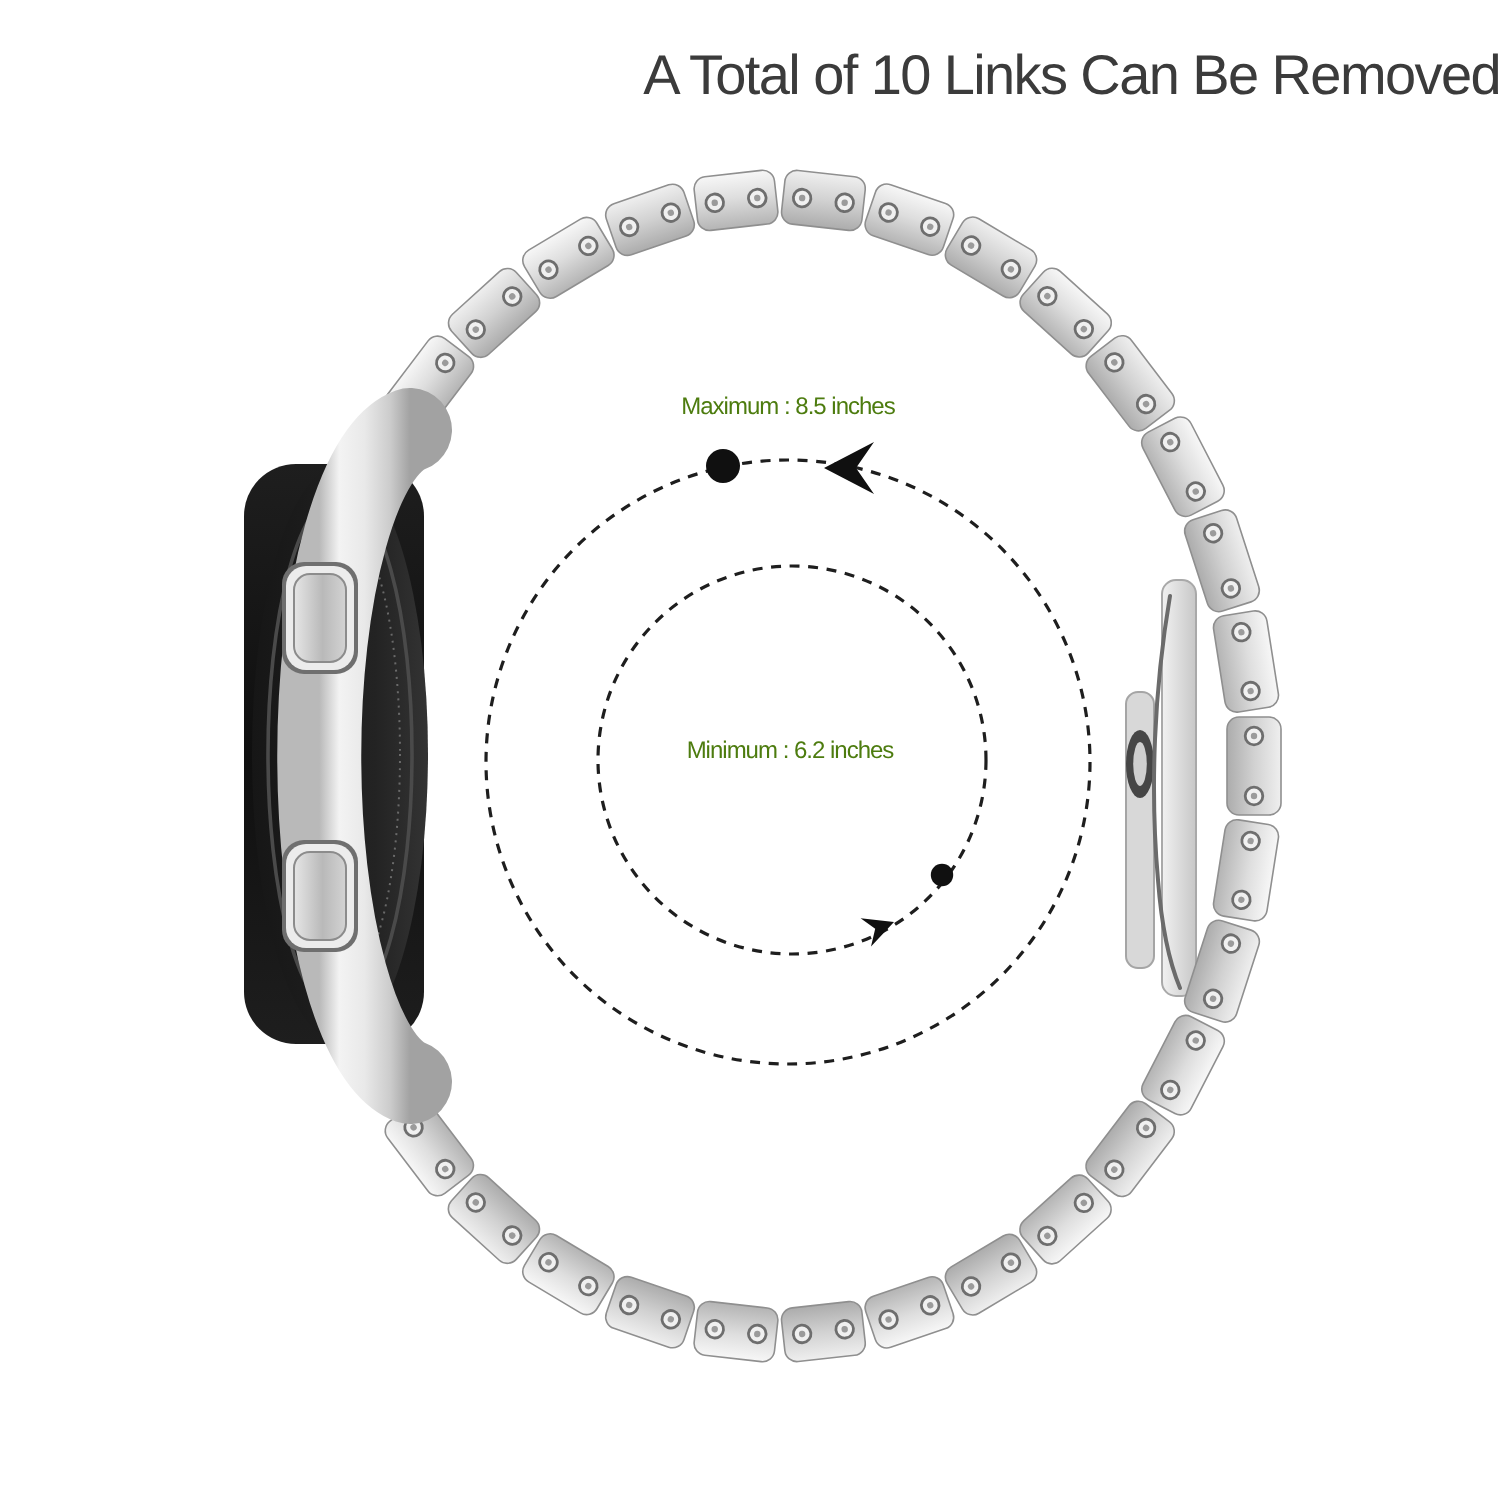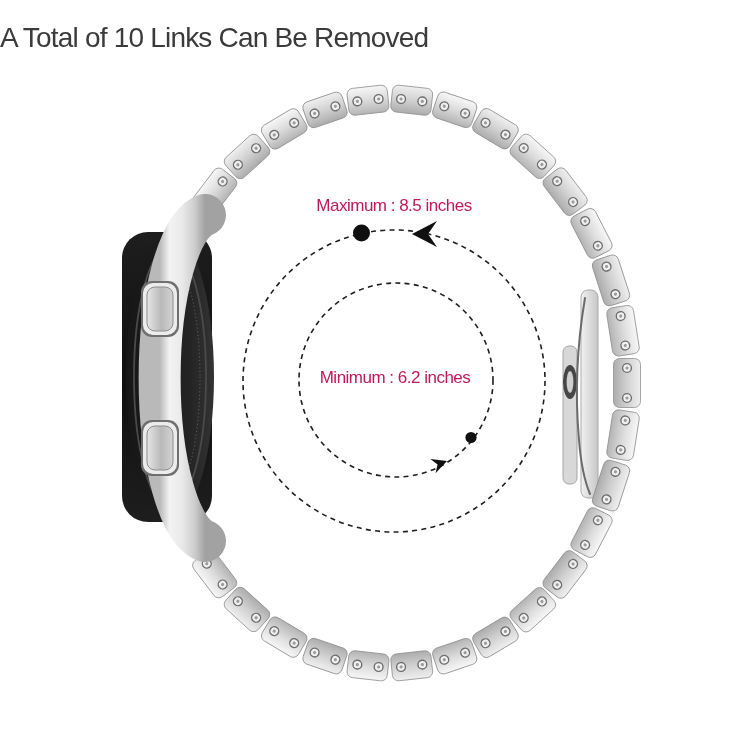--- a/index.html
+++ b/index.html
@@ -1,21 +1,21 @@
 <!DOCTYPE html>
 <html><head>
 <meta charset="utf-8">
 <style>
   html,body{margin:0;padding:0;background:#fff}
   .canvas{position:relative;width:750px;height:750px;background:#ffffff;overflow:hidden;
           font-family:"Liberation Sans",sans-serif}
-  .title{position:absolute;top:22px;left:0;width:100%;text-align:left;
+  .title{position:absolute;top:22px;left:0;width:100%;text-align:right;
          font-size:28px;letter-spacing:-0.8px;color:#3b3b3b}
-  .callout{position:absolute;transform:translateX(-50%);font-size:17px;
-           letter-spacing:-0.5px;color:#be185d;white-space:nowrap}
+  .callout{position:absolute;transform:translateX(-50%);font-size:12px;
+           letter-spacing:-0.5px;color:#4d7c0f;white-space:nowrap}
   .callout.max{left:394px;top:196px}
   .callout.min{left:395px;top:368px}
   svg.stage{position:absolute;left:0;top:0}
 </style>
 </head>
 <body>
 
 <div class="canvas">
 
   <svg class="stage" width="750" height="750" viewBox="0 0 750 750">

